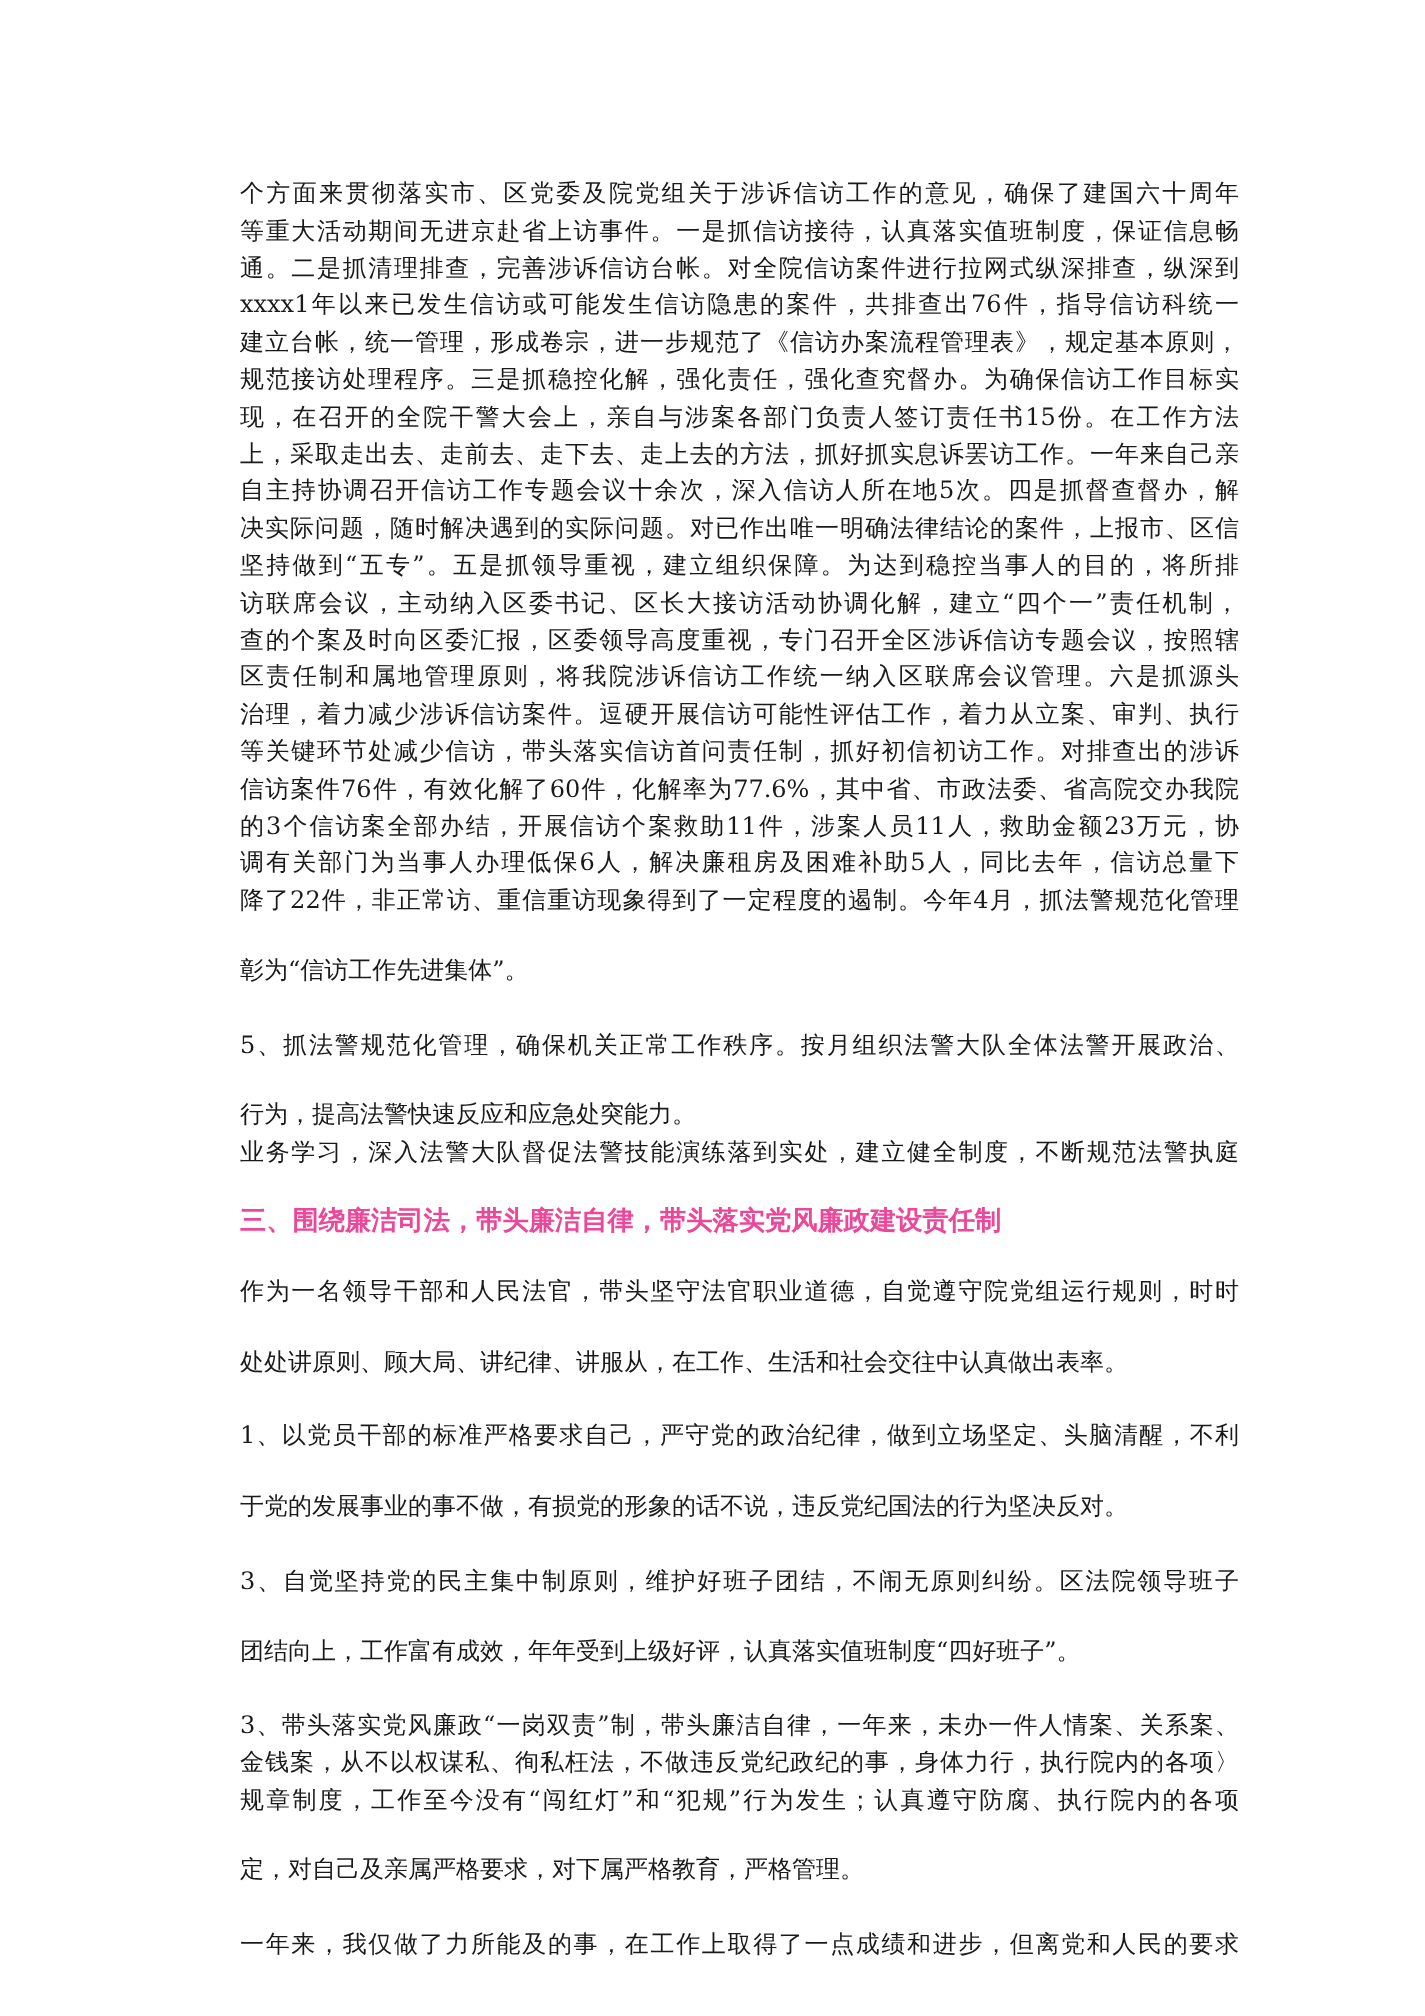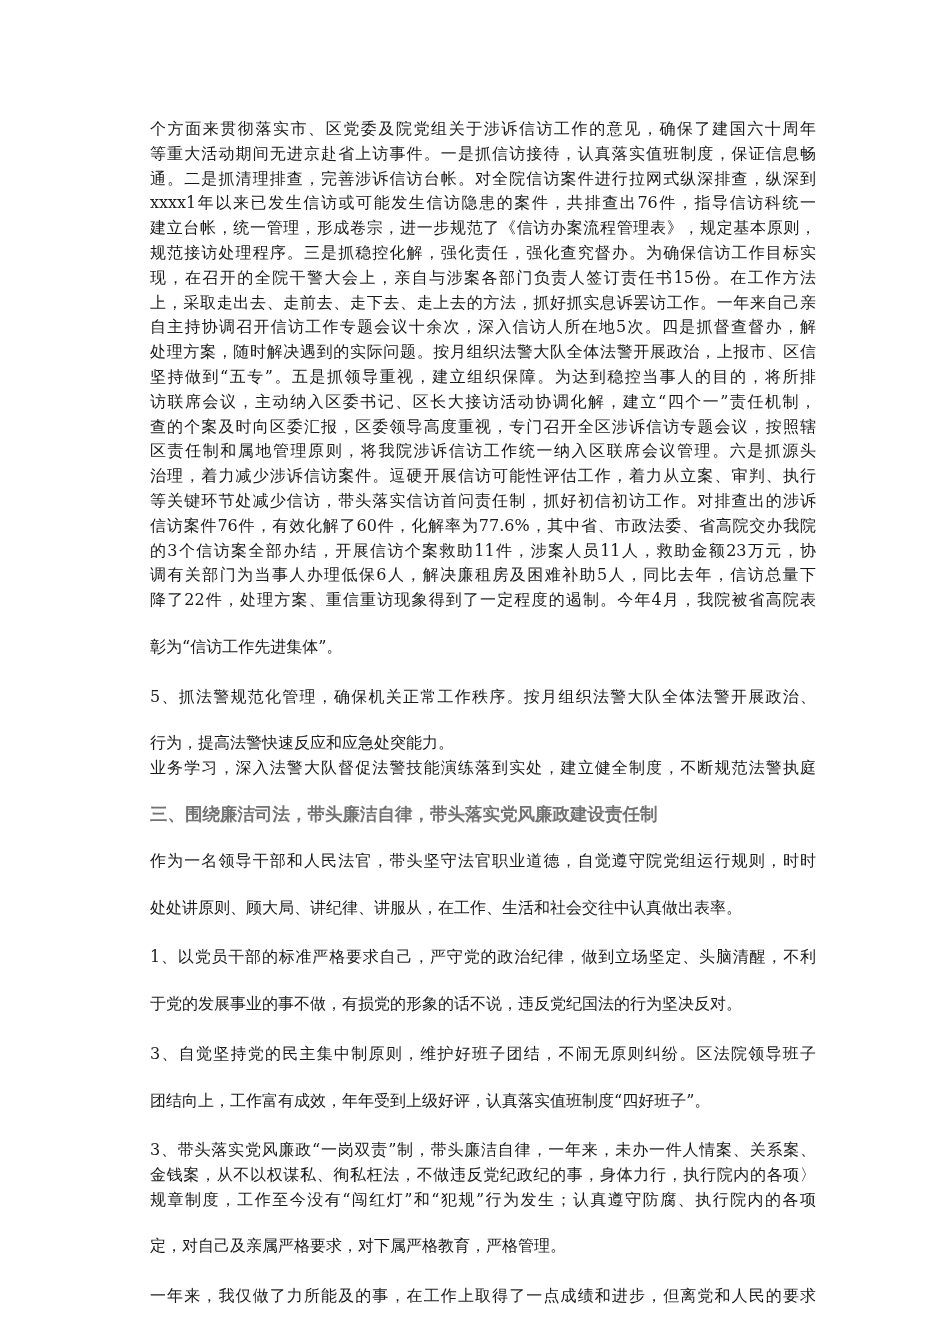--- a/index.html
+++ b/index.html
@@ -1,52 +1,52 @@
 <!DOCTYPE html>
 <html><head>
 <meta charset="utf-8">
 <style>
   html, body { margin: 0; padding: 0; background: #ffffff; }
   body { width: 950px; height: 1344px; position: relative; overflow: hidden;
          font-family: "DejaVu Serif", "Liberation Serif", serif; color: #1a1a1a; }
-  .page { position: absolute; left: 150px; top: 117px; width: 666px; }
+  .page { position: absolute; left: 160px; top: 117px; width: 666px; }
   .para { margin: 0; }
   .line { height: 24.8px; line-height: 24.8px; font-size: 16px; white-space: nowrap;
           text-align: justify; text-align-last: justify; overflow: hidden; }
   .line.last { text-align-last: left; margin-top: 22px; }
   .gap { height: 24.8px; }
   .heading { height: 26px; line-height: 26px; font-size: 17.5px; font-weight: bold;
-             font-family: "DejaVu Sans", "Liberation Sans", sans-serif; color: #737373; white-space: nowrap; }
+             font-family: "DejaVu Sans", "Liberation Sans", sans-serif; color: #ec4899; white-space: nowrap; }
 </style>
 </head>
 <body>
 
 <div class="page">
 
   <div class="para">
     <div class="line">个方面来贯彻落实市、区党委及院党组关于涉诉信访工作的意见，确保了建国六十周年</div>
     <div class="line">等重大活动期间无进京赴省上访事件。一是抓信访接待，认真落实值班制度，保证信息畅</div>
     <div class="line">通。二是抓清理排查，完善涉诉信访台帐。对全院信访案件进行拉网式纵深排查，纵深到</div>
     <div class="line">xxxx1年以来已发生信访或可能发生信访隐患的案件，共排查出76件，指导信访科统一</div>
     <div class="line">建立台帐，统一管理，形成卷宗，进一步规范了《信访办案流程管理表》，规定基本原则，</div>
     <div class="line">规范接访处理程序。三是抓稳控化解，强化责任，强化查究督办。为确保信访工作目标实</div>
     <div class="line">现，在召开的全院干警大会上，亲自与涉案各部门负责人签订责任书15份。在工作方法</div>
     <div class="line">上，采取走出去、走前去、走下去、走上去的方法，抓好抓实息诉罢访工作。一年来自己亲</div>
     <div class="line">自主持协调召开信访工作专题会议十余次，深入信访人所在地5次。四是抓督查督办，解</div>
-    <div class="line">处理方案，随时解决遇到的实际问题。按月组织法警大队全体法警开展政治，上报市、区信</div>
+    <div class="line">决实际问题，随时解决遇到的实际问题。对已作出唯一明确法律结论的案件，上报市、区信</div>
     <div class="line">坚持做到“五专”。五是抓领导重视，建立组织保障。为达到稳控当事人的目的，将所排</div>
     <div class="line">访联席会议，主动纳入区委书记、区长大接访活动协调化解，建立“四个一”责任机制，</div>
     <div class="line">查的个案及时向区委汇报，区委领导高度重视，专门召开全区涉诉信访专题会议，按照辖</div>
     <div class="line">区责任制和属地管理原则，将我院涉诉信访工作统一纳入区联席会议管理。六是抓源头</div>
     <div class="line">治理，着力减少涉诉信访案件。逗硬开展信访可能性评估工作，着力从立案、审判、执行</div>
     <div class="line">等关键环节处减少信访，带头落实信访首问责任制，抓好初信初访工作。对排查出的涉诉</div>
     <div class="line">信访案件76件，有效化解了60件，化解率为77.6%，其中省、市政法委、省高院交办我院</div>
     <div class="line">的3个信访案全部办结，开展信访个案救助11件，涉案人员11人，救助金额23万元，协</div>
     <div class="line">调有关部门为当事人办理低保6人，解决廉租房及困难补助5人，同比去年，信访总量下</div>
-    <div class="line">降了22件，处理方案、重信重访现象得到了一定程度的遏制。今年4月，我院被省高院表</div>
+    <div class="line">降了22件，非正常访、重信重访现象得到了一定程度的遏制。今年4月，抓法警规范化管理</div>
     <div class="line last">彰为“信访工作先进集体”。</div>
   </div>
   <div class="gap"></div>
 
   <div class="para">
     <div class="line">5、抓法警规范化管理，确保机关正常工作秩序。按月组织法警大队全体法警开展政治、</div>
     <div class="line last">行为，提高法警快速反应和应急处突能力。</div>
     <div class="line">业务学习，深入法警大队督促法警技能演练落到实处，建立健全制度，不断规范法警执庭</div>
   </div>
   <div class="gap" style="height:20px"></div>

